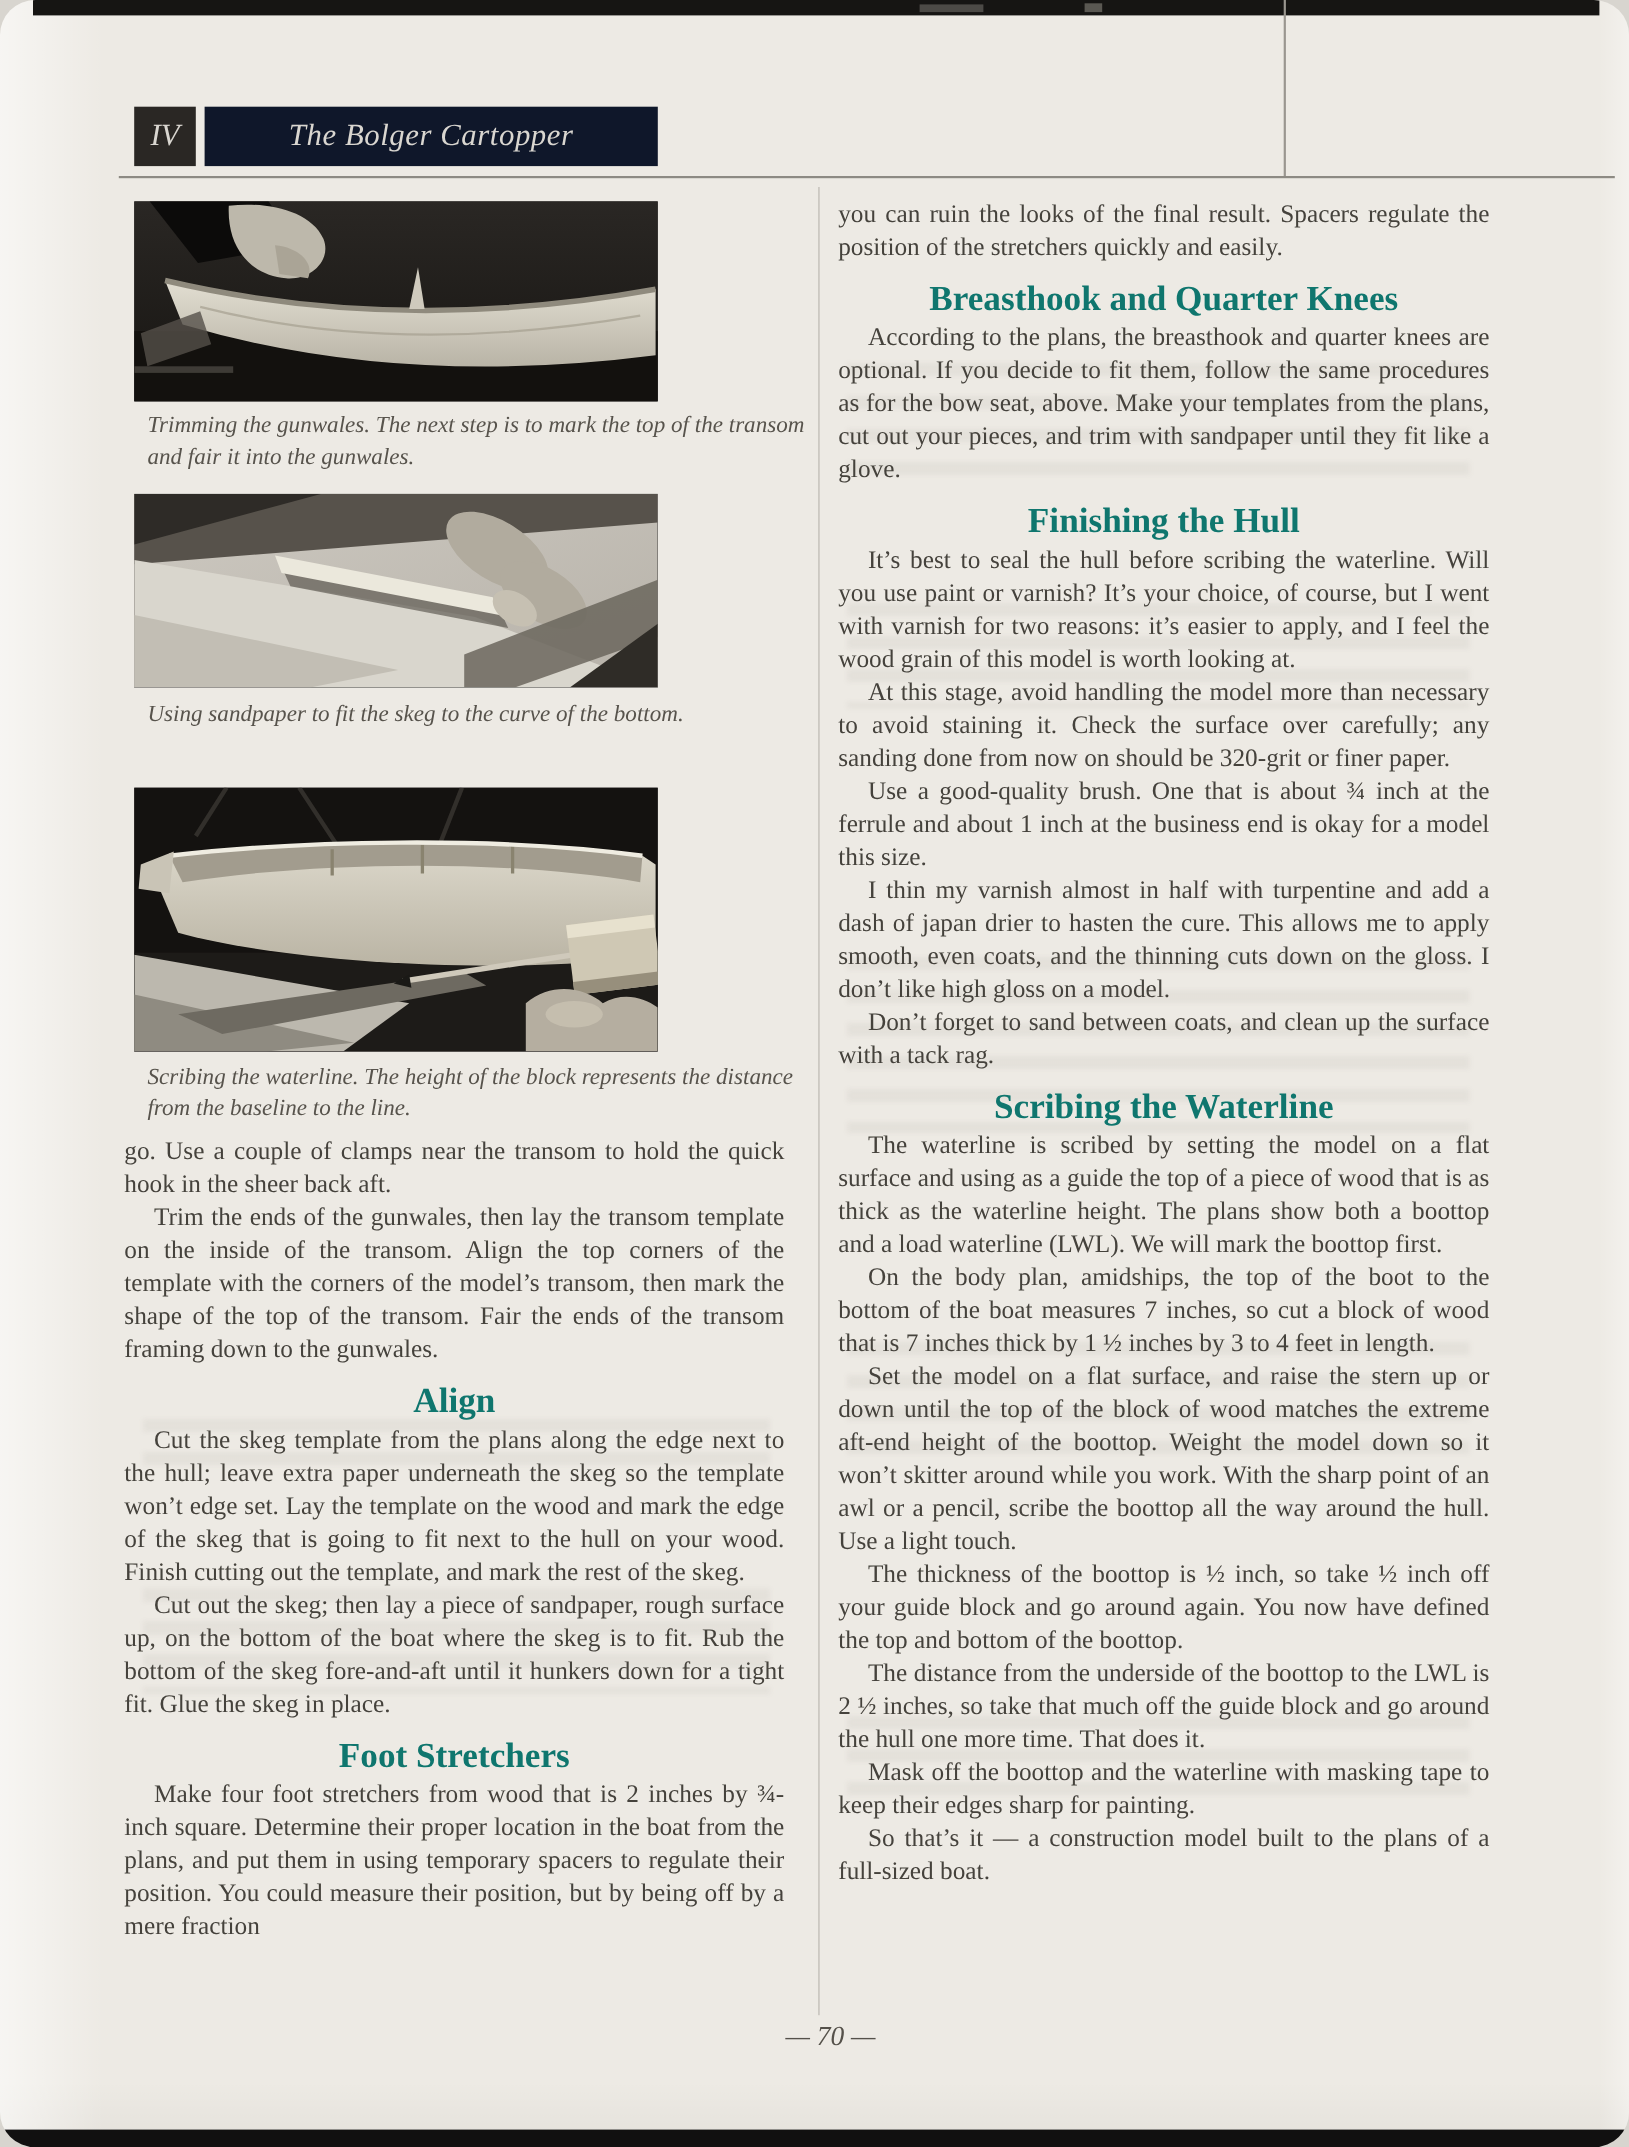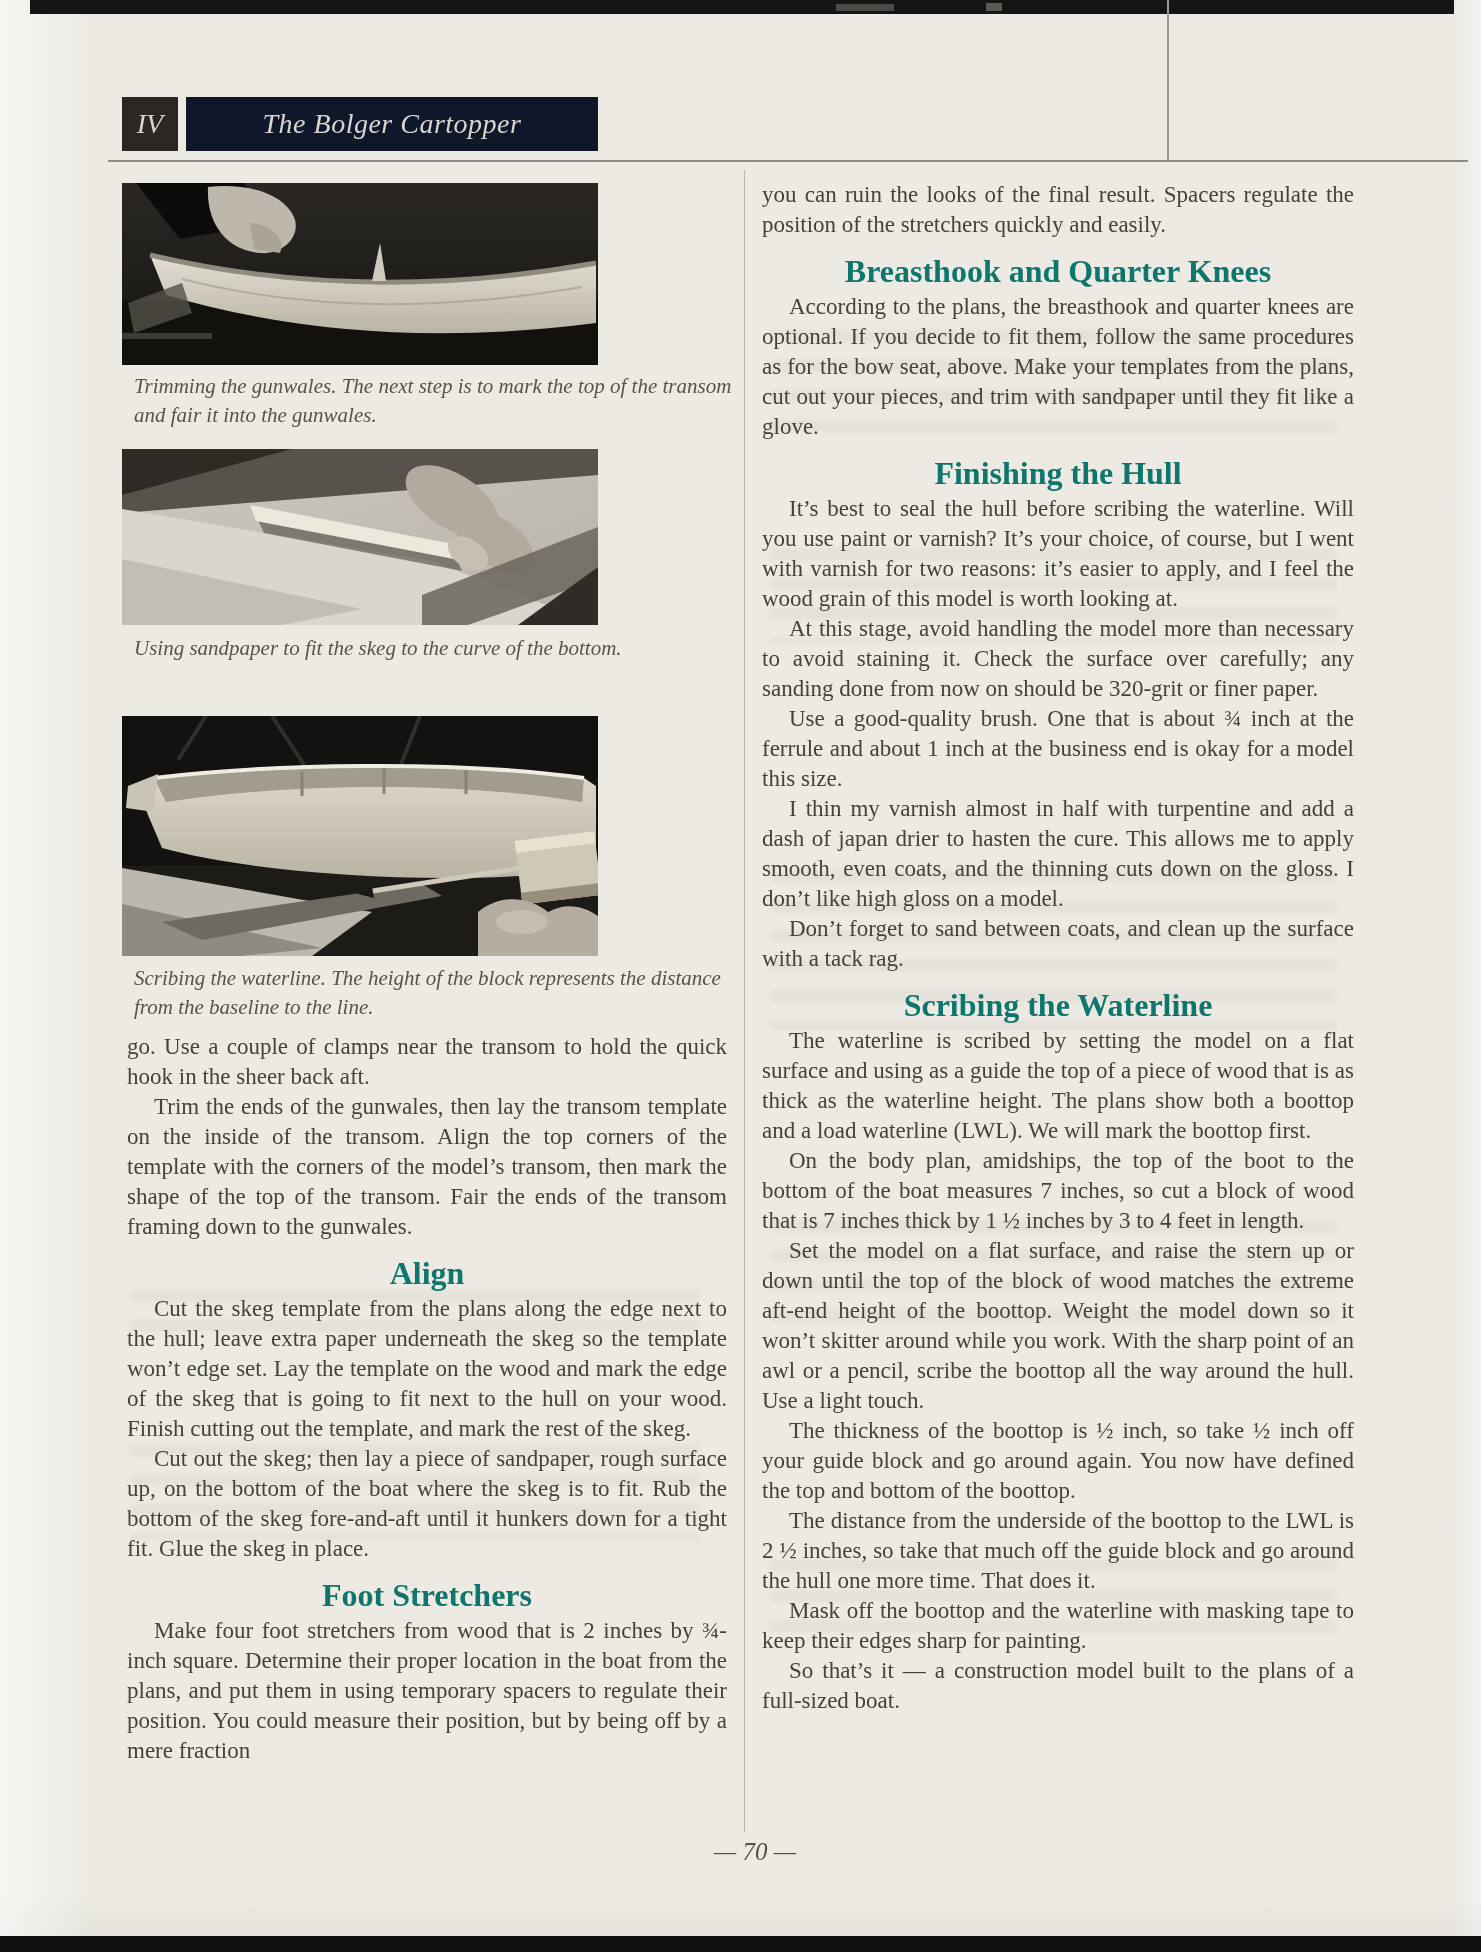--- a/index.html
+++ b/index.html
@@ -1,17 +1,17 @@
 <!DOCTYPE html>
 <html><head>
 <meta charset="utf-8">
 <style>
   html,body{margin:0;padding:0;background:#d8d5cf;}
   .page{position:relative;width:1481px;height:1952px;background:#edeae4;overflow:hidden;
-        font-family:"Liberation Serif", serif;}
+        font-family:"Liberation Serif", serif;border-radius:32px;}
   .page::before{content:"";position:absolute;inset:0;pointer-events:none;
         background:linear-gradient(90deg, rgba(255,255,255,.55), rgba(255,255,255,0) 95px),
                    linear-gradient(270deg, rgba(255,255,255,.35), rgba(255,255,255,0) 28px),
                    linear-gradient(0deg, rgba(0,0,0,.04), rgba(0,0,0,0) 60px);}
   
   .strip-top{position:absolute;left:30px;top:0;width:1424px;height:14px;background:#161513;}
   .strip-top .speck1{position:absolute;left:806px;top:4px;width:58px;height:7px;background:#4c4a46;}
   .strip-top .speck2{position:absolute;left:956px;top:3px;width:16px;height:8px;background:#5a5852;}
   .strip-bottom{position:absolute;left:0;top:1936px;width:1481px;height:16px;background:#111010;}
   .scan-vline{position:absolute;left:1167px;top:0;width:2px;height:160px;background:#9a968f;}
@@ -26,21 +26,21 @@
         font-style:italic;font-size:28px;letter-spacing:.5px;}
 
   
   .fig{position:absolute;left:122px;width:476px;overflow:hidden;background:#1b1918;}
   .fig svg{display:block;}
   .caption{position:absolute;left:122px;width:600px;font-style:italic;font-size:21px;
         line-height:29px;color:#57534c;text-align:left;margin-left:12px;}
 
   
   .col{position:absolute;font-size:23px;line-height:30px;color:#45423c;text-align:justify;}
-  .col-left{left:127px;top:1032px;width:600px;}
+  .col-left{left:113px;top:1032px;width:600px;}
   .col-right{left:762px;top:180px;width:592px;}
   .para{margin:0;}
   .para.indent{text-indent:27px;}
   .sec-head{margin:16px 0 6px 0;text-align:center;font-weight:bold;font-size:32px;
         color:#0f766e;line-height:30px;}
   .divider{position:absolute;left:744px;top:170px;width:1px;height:1662px;background:rgba(70,64,56,.32);}
 
   .page-number{position:absolute;left:675px;top:1838px;width:160px;text-align:center;
         font-style:italic;font-size:25px;color:#55514a;}
 

